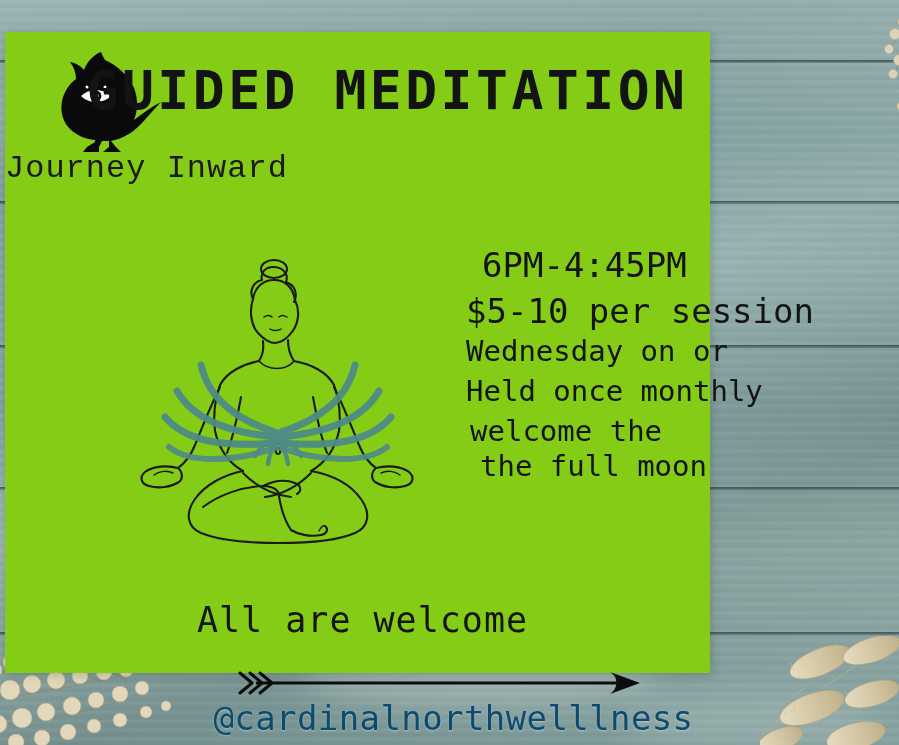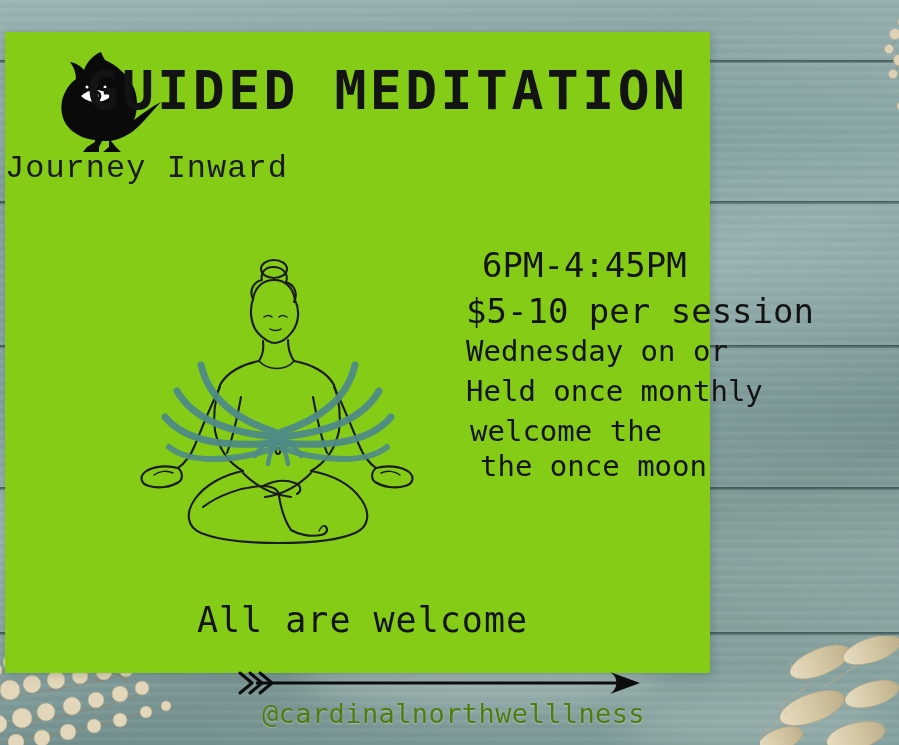--- a/index.html
+++ b/index.html
@@ -139,23 +139,23 @@
     top: 670px;
     width: 420px;
     height: 26px;
   }
   .handle {
     position: absolute;
     left: 0; right: 0;
     top: 698px;
     text-align: center;
     font-family: "DejaVu Sans Mono", monospace;
-    font-size: 27px;
+    font-size: 34px;
     letter-spacing: 0.4px;
-    color: #4d7c0f;
+    color: #0c4a6e;
     text-shadow: 0 1px 2px rgba(255,255,255,0.35);
     padding-left: 8px;
     box-sizing: border-box;
   }
 </style>
 </head>
 <body>
 
 <div id="poster">
 
@@ -377,21 +377,21 @@
         <path d="M160 202 C168 206 174 212 178 219"></path>
       </g>
     </svg>
 
     <div class="info">
       <div class="l line-time">6PM-4:45PM</div>
       <div class="l line-price">$5-10 per session</div>
       <div class="l line-wed">Wednesday on or</div>
       <div class="l line-held">Held once monthly</div>
       <div class="l line-nearest">welcome the</div>
-      <div class="l line-moon">the once moon</div>
+      <div class="l line-moon">the full moon</div>
     </div>
 
     <div class="welcome">All are welcome</div>
   </div>
 
   <svg class="arrow-wrap" viewBox="0 0 420 26">
     <line x1="18" y1="13" x2="396" y2="13" stroke="#0d0d0d" stroke-width="3.2"></line>
     <g fill="none" stroke="#0d0d0d" stroke-width="3" stroke-linecap="round" stroke-linejoin="round">
       <polyline points="2,3 14,13 2,23"></polyline>
       <polyline points="12,3 24,13 12,23"></polyline>

